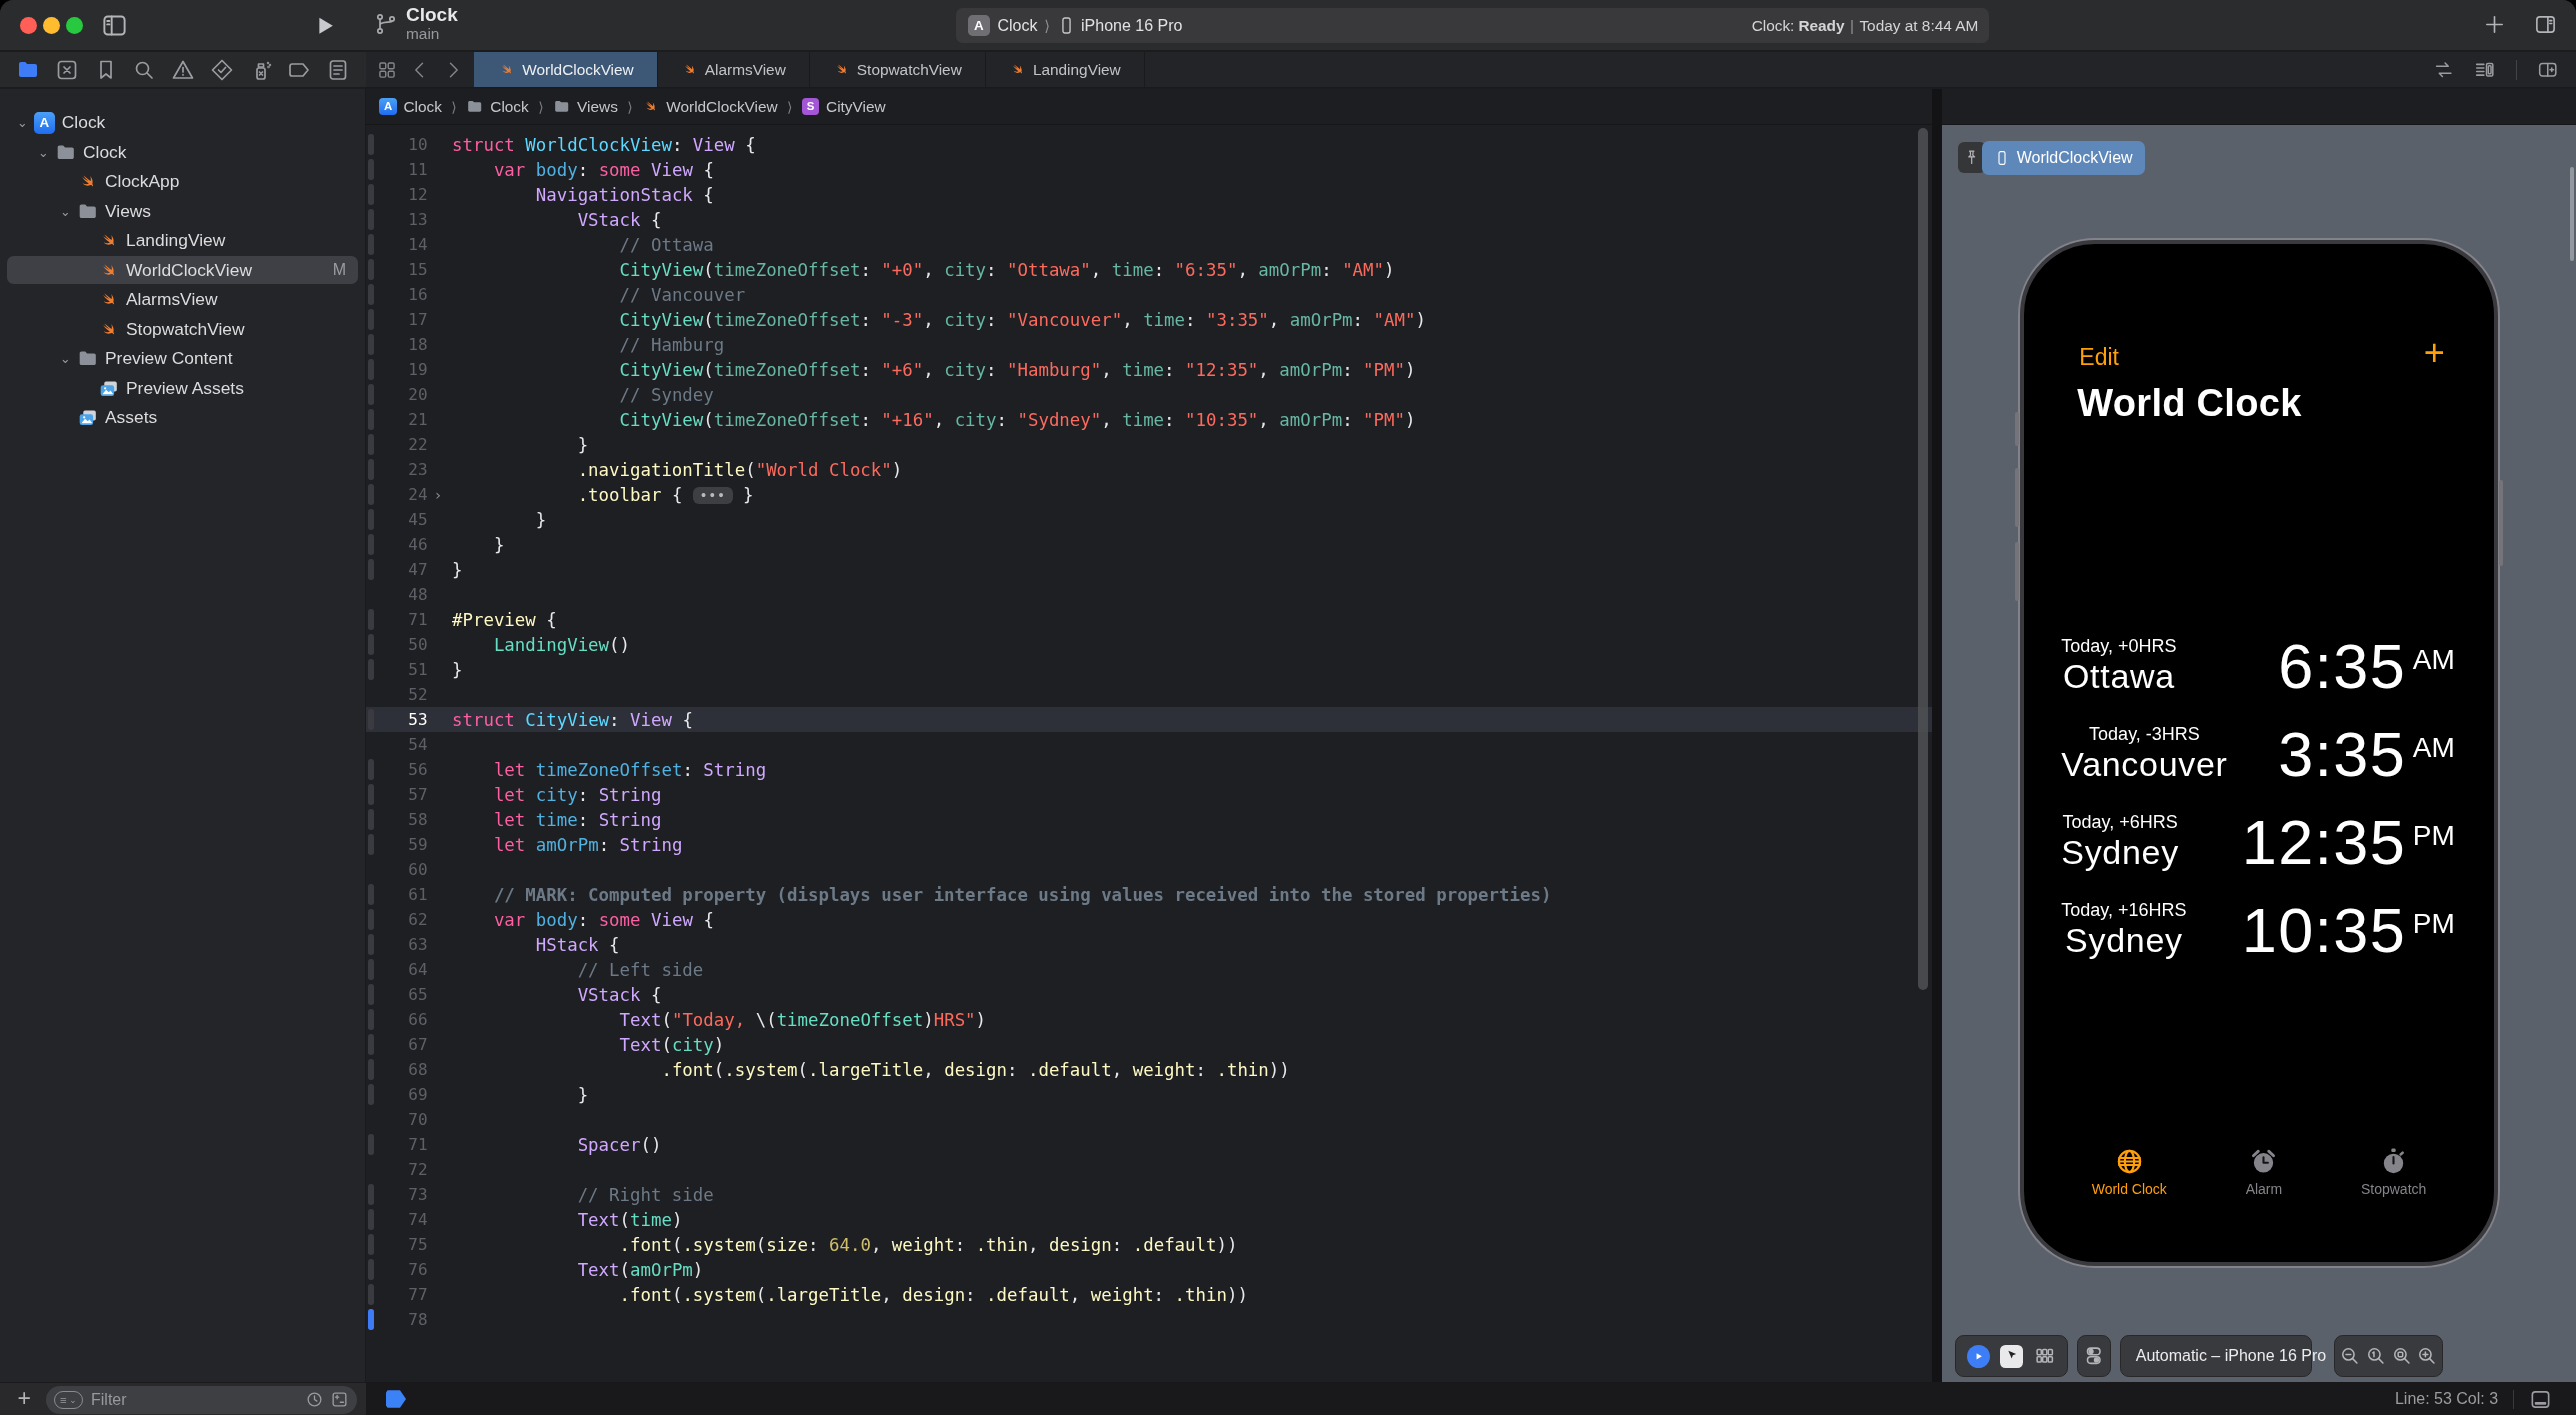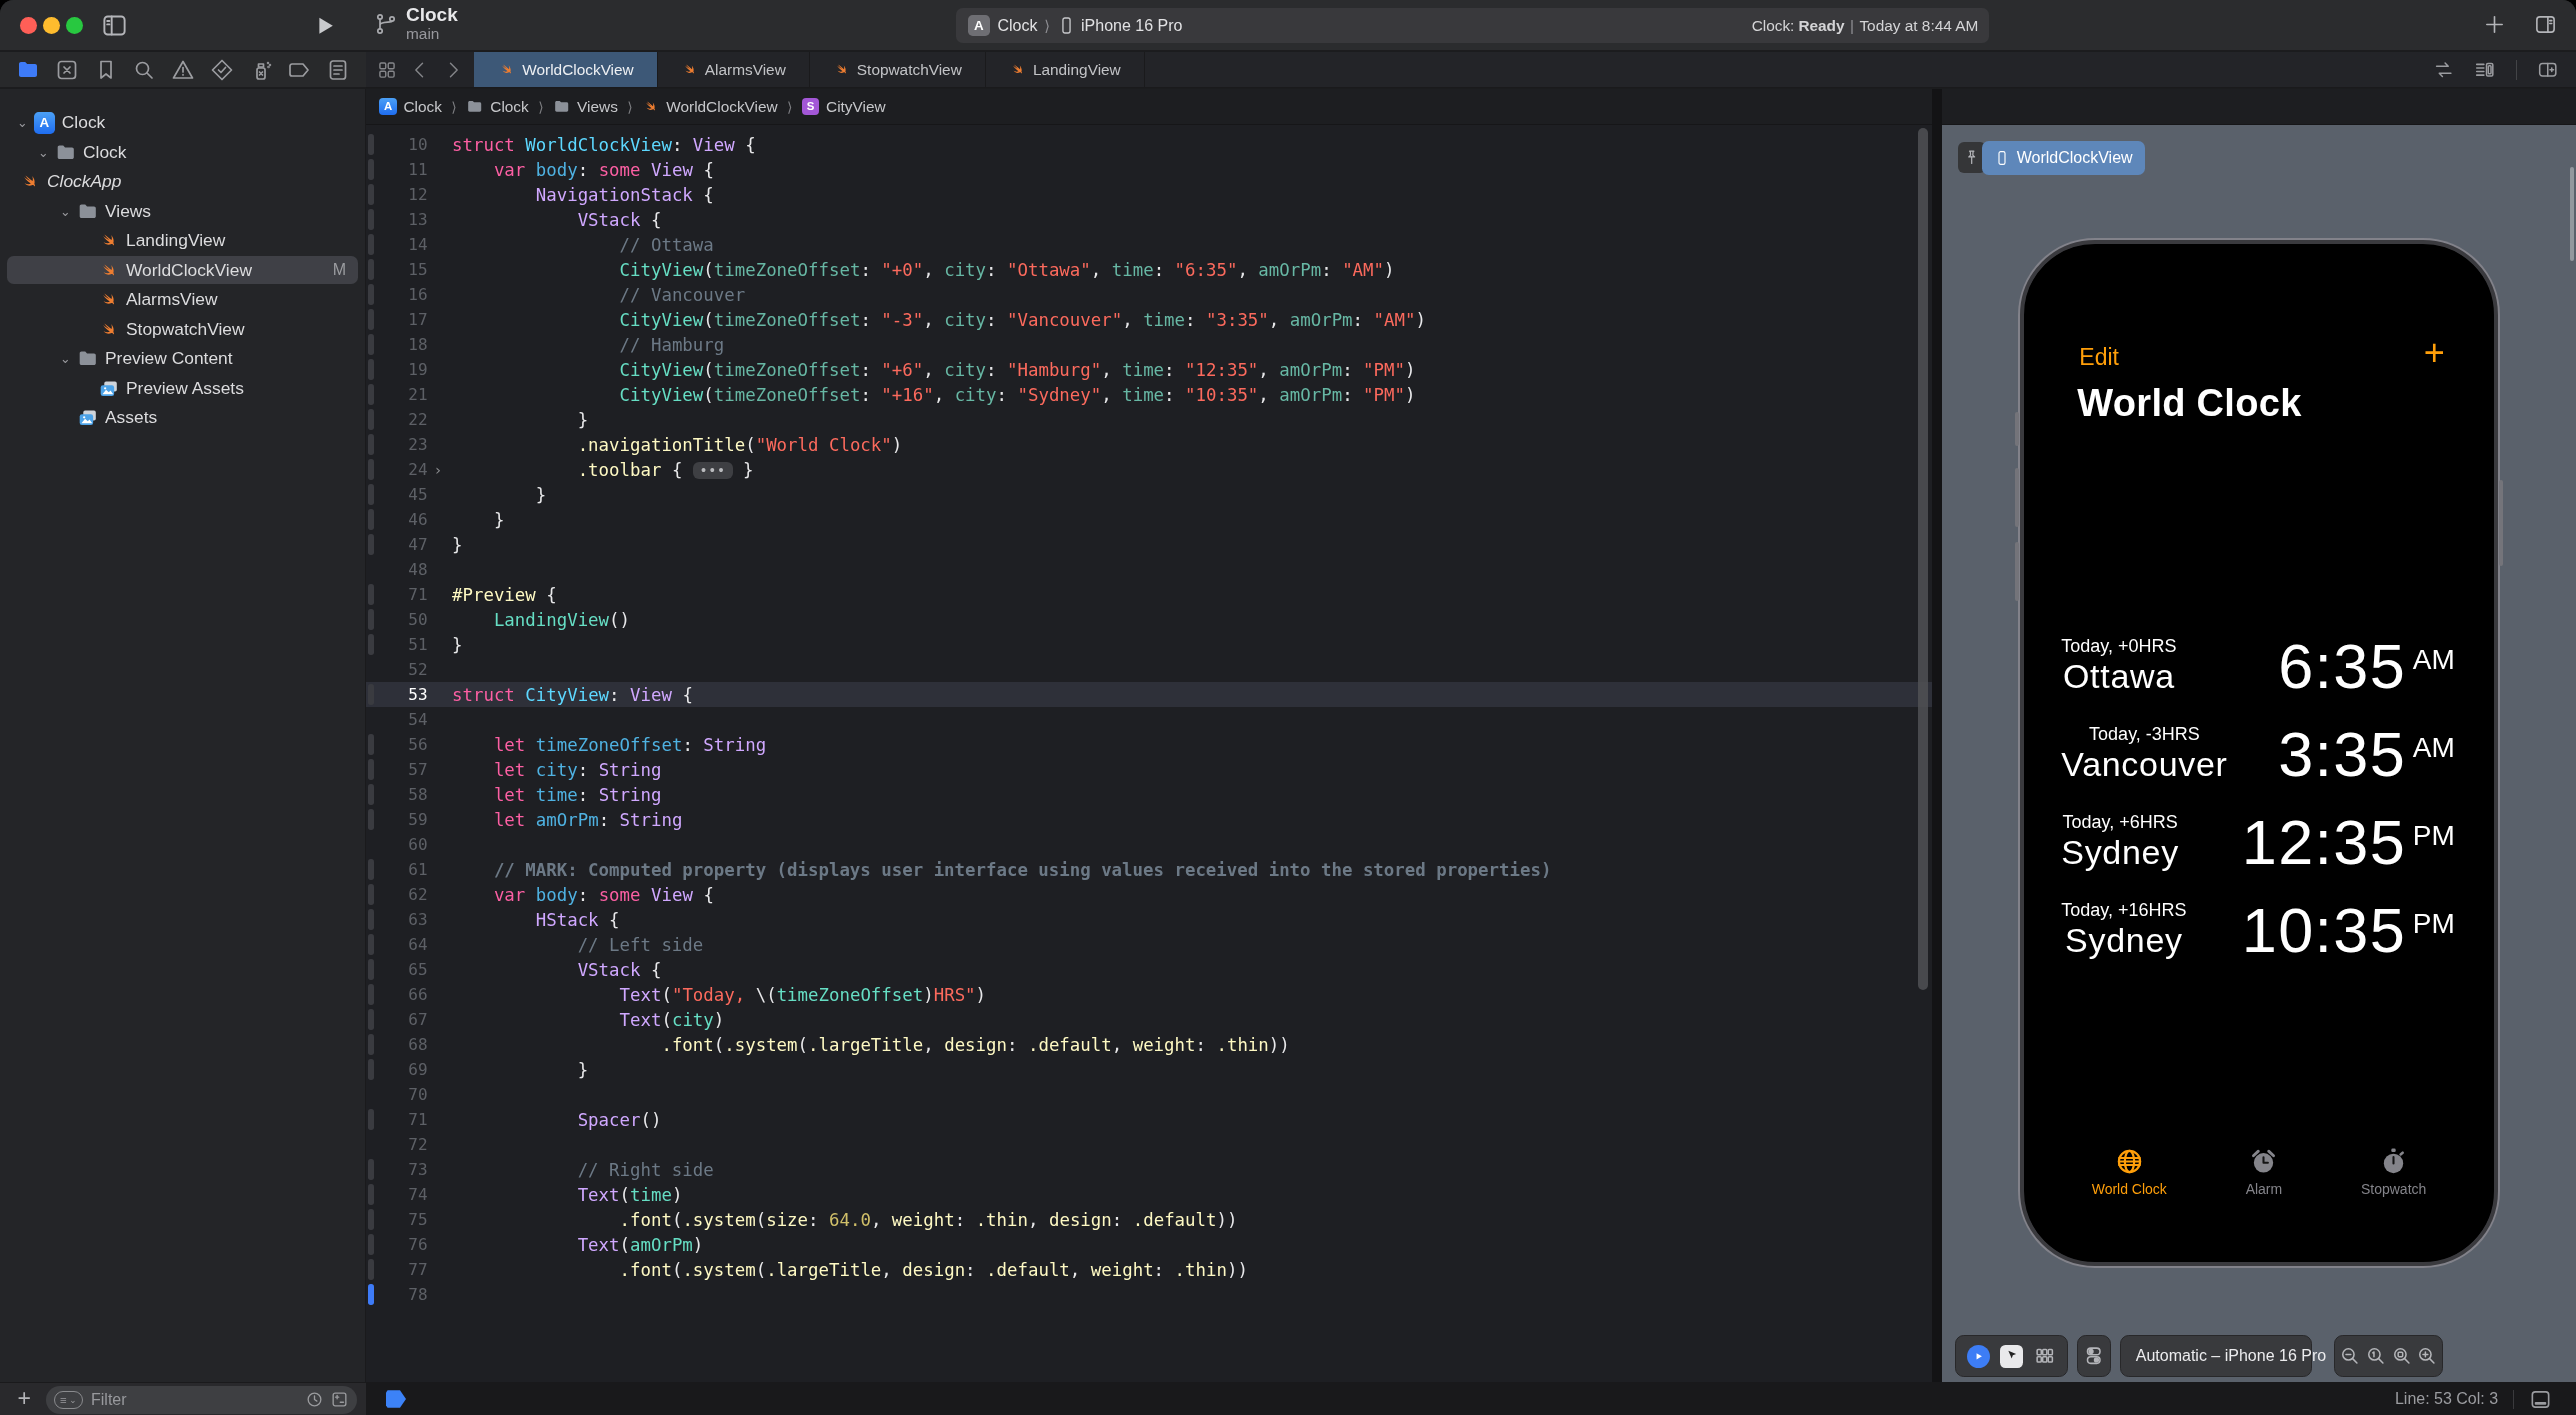--- a/index.html
+++ b/index.html
@@ -398,21 +398,21 @@
         <span class="ti app">A</span>
         <span>Clock</span>
       </div>
       <div class="trow" style="padding-left: 36px;">
         <span class="chev">⌄</span>
         <span class="ti folder"><svg viewBox="0 0 24 24">
             <path d="M3 6c0-1.1.9-2 2-2h4.2l2 2H19c1.1 0 2 .9 2 2v9c0 1.1-.9 2-2 2H5c-1.1 0-2-.9-2-2z" fill="currentColor"></path>
           </svg></span>
         <span>Clock</span>
       </div>
-      <div class="trow" style=" font-style: italic;">
+      <div class="trow" style="padding-left: 58px;">
         <span class="chev"></span>
         <span class="ti swift"><svg viewBox="0 0 24 24">
             <path d="M17.1 14.9c1-2.9.1-6.3-2.4-9.2.9 2.1 1 4.1.4 5.6C12.6 9.1 9.6 6.6 7 4.9c1.6 2.3 3.8 4.6 5.6 6.2-2.2-1-4.8-2.6-6.9-4.4 1.9 3 5 5.9 7.5 7.3-1.7 1-4.3.9-6.9-.4 1.9 2.4 5.3 3.5 8.1 2.3.9-.4 2-.4 2.6.5.3.4.6 1 .6 1s.9-1.8-.5-2.5z" fill="currentColor"></path>
           </svg></span>
         <span>ClockApp</span>
       </div>
       <div class="trow" style="padding-left: 58px;">
         <span class="chev">⌄</span>
         <span class="ti folder"><svg viewBox="0 0 24 24">
             <path d="M3 6c0-1.1.9-2 2-2h4.2l2 2H19c1.1 0 2 .9 2 2v9c0 1.1-.9 2-2 2H5c-1.1 0-2-.9-2-2z" fill="currentColor"></path>
@@ -483,20 +483,21 @@
         <div class="crow"><span class="ribbon"></span><span class="gutter">10</span><span class="ctext"><span class="tk-k">struct</span><span class="tk-p"> </span><span class="tk-td">WorldClockView</span><span class="tk-p">: </span><span class="tk-ty">View</span><span class="tk-p"> {</span></span></div>
         <div class="crow"><span class="ribbon"></span><span class="gutter">11</span><span class="ctext"><span class="tk-p">    </span><span class="tk-k">var</span><span class="tk-p"> </span><span class="tk-vd">body</span><span class="tk-p">: </span><span class="tk-k">some</span><span class="tk-p"> </span><span class="tk-ty">View</span><span class="tk-p"> {</span></span></div>
         <div class="crow"><span class="ribbon"></span><span class="gutter">12</span><span class="ctext"><span class="tk-p">        </span><span class="tk-ty">NavigationStack</span><span class="tk-p"> {</span></span></div>
         <div class="crow"><span class="ribbon"></span><span class="gutter">13</span><span class="ctext"><span class="tk-p">            </span><span class="tk-ty">VStack</span><span class="tk-p"> {</span></span></div>
         <div class="crow"><span class="ribbon"></span><span class="gutter">14</span><span class="ctext"><span class="tk-p">                </span><span class="tk-c">// Ottawa</span></span></div>
         <div class="crow"><span class="ribbon"></span><span class="gutter">15</span><span class="ctext"><span class="tk-p">                </span><span class="tk-pc">CityView</span><span class="tk-p">(</span><span class="tk-pp">timeZoneOffset</span><span class="tk-p">: </span><span class="tk-s">"+0"</span><span class="tk-p">, </span><span class="tk-pp">city</span><span class="tk-p">: </span><span class="tk-s">"Ottawa"</span><span class="tk-p">, </span><span class="tk-pp">time</span><span class="tk-p">: </span><span class="tk-s">"6:35"</span><span class="tk-p">, </span><span class="tk-pp">amOrPm</span><span class="tk-p">: </span><span class="tk-s">"AM"</span><span class="tk-p">)</span></span></div>
         <div class="crow"><span class="ribbon"></span><span class="gutter">16</span><span class="ctext"><span class="tk-p">                </span><span class="tk-c">// Vancouver</span></span></div>
         <div class="crow"><span class="ribbon"></span><span class="gutter">17</span><span class="ctext"><span class="tk-p">                </span><span class="tk-pc">CityView</span><span class="tk-p">(</span><span class="tk-pp">timeZoneOffset</span><span class="tk-p">: </span><span class="tk-s">"-3"</span><span class="tk-p">, </span><span class="tk-pp">city</span><span class="tk-p">: </span><span class="tk-s">"Vancouver"</span><span class="tk-p">, </span><span class="tk-pp">time</span><span class="tk-p">: </span><span class="tk-s">"3:35"</span><span class="tk-p">, </span><span class="tk-pp">amOrPm</span><span class="tk-p">: </span><span class="tk-s">"AM"</span><span class="tk-p">)</span></span></div>
         <div class="crow"><span class="ribbon"></span><span class="gutter">18</span><span class="ctext"><span class="tk-p">                </span><span class="tk-c">// Hamburg</span></span></div>
         <div class="crow"><span class="ribbon"></span><span class="gutter">19</span><span class="ctext"><span class="tk-p">                </span><span class="tk-pc">CityView</span><span class="tk-p">(</span><span class="tk-pp">timeZoneOffset</span><span class="tk-p">: </span><span class="tk-s">"+6"</span><span class="tk-p">, </span><span class="tk-pp">city</span><span class="tk-p">: </span><span class="tk-s">"Hamburg"</span><span class="tk-p">, </span><span class="tk-pp">time</span><span class="tk-p">: </span><span class="tk-s">"12:35"</span><span class="tk-p">, </span><span class="tk-pp">amOrPm</span><span class="tk-p">: </span><span class="tk-s">"PM"</span><span class="tk-p">)</span></span></div>
+        <div class="crow"><span class="ribbon"></span><span class="gutter">20</span><span class="ctext"><span class="tk-p">                </span><span class="tk-c">// Syndey</span></span></div>
         <div class="crow"><span class="ribbon"></span><span class="gutter">21</span><span class="ctext"><span class="tk-p">                </span><span class="tk-pc">CityView</span><span class="tk-p">(</span><span class="tk-pp">timeZoneOffset</span><span class="tk-p">: </span><span class="tk-s">"+16"</span><span class="tk-p">, </span><span class="tk-pp">city</span><span class="tk-p">: </span><span class="tk-s">"Sydney"</span><span class="tk-p">, </span><span class="tk-pp">time</span><span class="tk-p">: </span><span class="tk-s">"10:35"</span><span class="tk-p">, </span><span class="tk-pp">amOrPm</span><span class="tk-p">: </span><span class="tk-s">"PM"</span><span class="tk-p">)</span></span></div>
         <div class="crow"><span class="ribbon"></span><span class="gutter">22</span><span class="ctext"><span class="tk-p">            }</span></span></div>
         <div class="crow"><span class="ribbon"></span><span class="gutter">23</span><span class="ctext"><span class="tk-p">            </span><span class="tk-fn">.navigationTitle</span><span class="tk-p">(</span><span class="tk-s">"World Clock"</span><span class="tk-p">)</span></span></div>
         <div class="crow"><span class="ribbon"></span><span class="gutter">24<span class="fold-arrow">›</span></span><span class="ctext"><span class="tk-p">            </span><span class="tk-fn">.toolbar</span><span class="tk-p"> { </span><span class="tk-fd">•••</span><span class="tk-p"> }</span></span></div>
         <div class="crow"><span class="ribbon"></span><span class="gutter">45</span><span class="ctext"><span class="tk-p">        }</span></span></div>
         <div class="crow"><span class="ribbon"></span><span class="gutter">46</span><span class="ctext"><span class="tk-p">    }</span></span></div>
         <div class="crow"><span class="ribbon"></span><span class="gutter">47</span><span class="ctext"><span class="tk-p">}</span></span></div>
         <div class="crow"><span class="ribbon none"></span><span class="gutter">48</span><span class="ctext"></span></div>
         <div class="crow"><span class="ribbon"></span><span class="gutter">71</span><span class="ctext"><span class="tk-fn">#Preview</span><span class="tk-p"> {</span></span></div>
         <div class="crow"><span class="ribbon"></span><span class="gutter">50</span><span class="ctext"><span class="tk-p">    </span><span class="tk-pc">LandingView</span><span class="tk-p">()</span></span></div>

